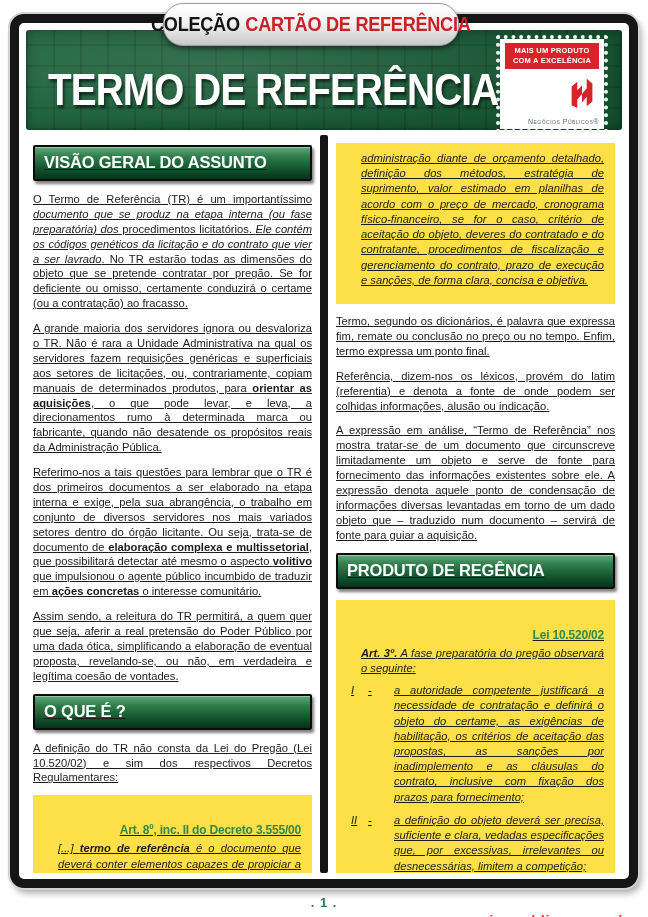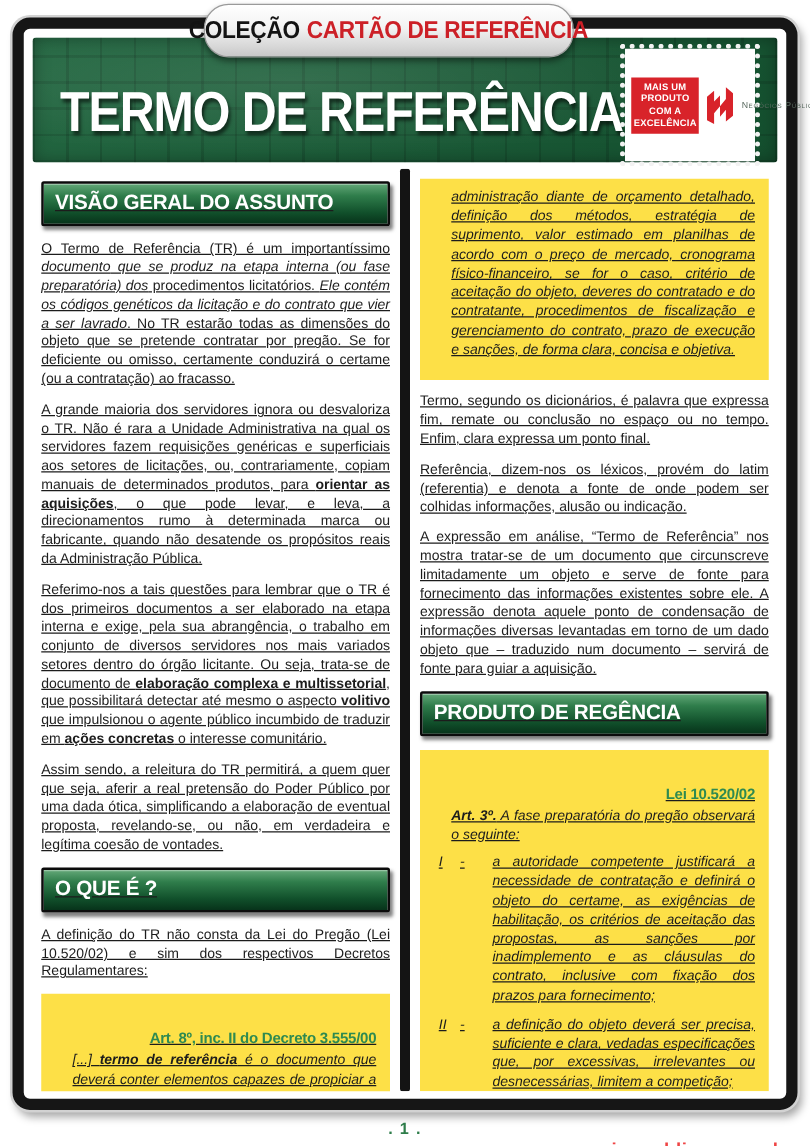--- a/index.html
+++ b/index.html
@@ -37,21 +37,21 @@
     box-shadow:inset 0 0 14px rgba(0,0,0,.35);
   }
   .main-title{
     position:absolute;left:22px;bottom:14px;margin:0;
     font-size:45px;font-weight:bold;color:#fff;letter-spacing:-1px;white-space:nowrap;
     transform:scaleX(.86);transform-origin:left bottom;
     text-shadow:2px 3px 3px rgba(0,0,0,.55);
   }
   
   .stamp{position:absolute;right:14px;top:5px;width:104px;height:90px;border:4px dotted #f2f2f2;border-radius:3px;}
-  .stamp-inner{position:absolute;inset:0;background:#fff;padding:4px 5px;display:flex;align-items:center;box-sizing:border-box;}
+  .stamp-inner{position:absolute;inset:0;background:#fff;padding:4px 5px;display:flex;flex-direction:column;align-items:flex-end;box-sizing:border-box;}
   .stamp-tag{
     background:#d8232a;color:#fff;font-size:7.5px;font-weight:bold;text-align:center;
     line-height:1.3;padding:3px 2px;width:100%;box-sizing:border-box;letter-spacing:.2px;
   }
   .stamp-logo{flex:1;display:flex;align-items:center;justify-content:center;}
   .stamp-brand{font-size:7px;color:#5a6a60;letter-spacing:.5px;font-variant:small-caps;white-space:nowrap;}
   
   .content{flex:1;display:flex;margin:0 6px 6px;overflow:hidden;text-decoration:underline;}
   .col{flex:1;padding:6px 8px 0;overflow:hidden;}
   .divider{flex:none;width:8px;background:#141414;border-radius:2px;}
@@ -131,21 +131,21 @@
 
       </div>
     </div>
 
     <div class="divider"></div>
 
     <div class="col">
       <div class="graybox">
         <p class="law-body"><span style="font-style: italic;">administração diante de orçamento detalhado, definição dos métodos, estratégia de suprimento, valor estimado em planilhas de acordo com o preço de mercado, cronograma físico-financeiro, se for o caso, critério de aceitação do objeto, deveres do contratado e do contratante, procedimentos de fiscalização e gerenciamento do contrato, prazo de execução e sanções, de forma clara, concisa e objetiva.</span></p>
       </div>
-      <p>Termo, segundo os dicionários, é palavra que expressa fim, remate ou conclusão no espaço ou no tempo. Enfim, clara expressa um ponto final.</p>
+      <p>Termo, segundo os dicionários, é palavra que expressa fim, remate ou conclusão no preço ou no tempo. Enfim, termo expressa um ponto final.</p>
       <p>Referência, dizem-nos os léxicos, provém do latim (referentia) e denota a fonte de onde podem ser colhidas informações, alusão ou indicação.</p>
       <p>A expressão em análise, “Termo de Referência” nos mostra tratar-se de um documento que circunscreve limitadamente um objeto e serve de fonte para fornecimento das informações existentes sobre ele. A expressão denota aquele ponto de condensação de informações diversas levantadas em torno de um dado objeto que – traduzido num documento – servirá de fonte para guiar a aquisição.</p>
 
       <div class="section-bar">
         <span>PRODUTO DE REGÊNCIA</span>
       </div>
 
       <div class="graybox">
         <div class="law-heading">Lei 10.520/02</div>
         <p class="law-article"><span style="font-weight: bold;">Art. 3º.</span><span style="font-style: italic;"> A fase preparatória do pregão observará o seguinte:</span></p>

